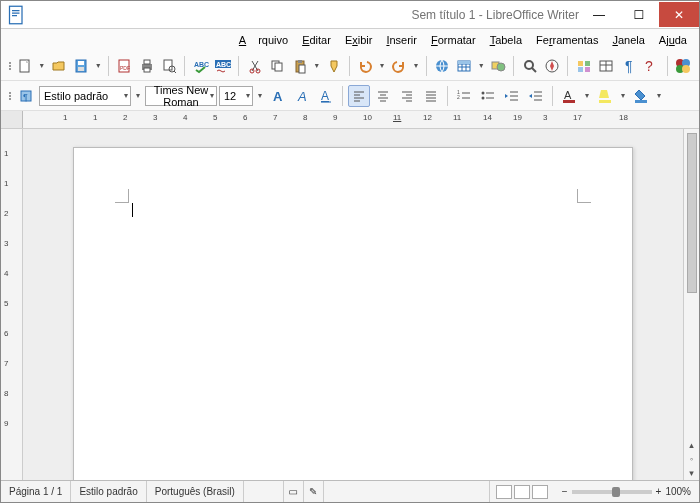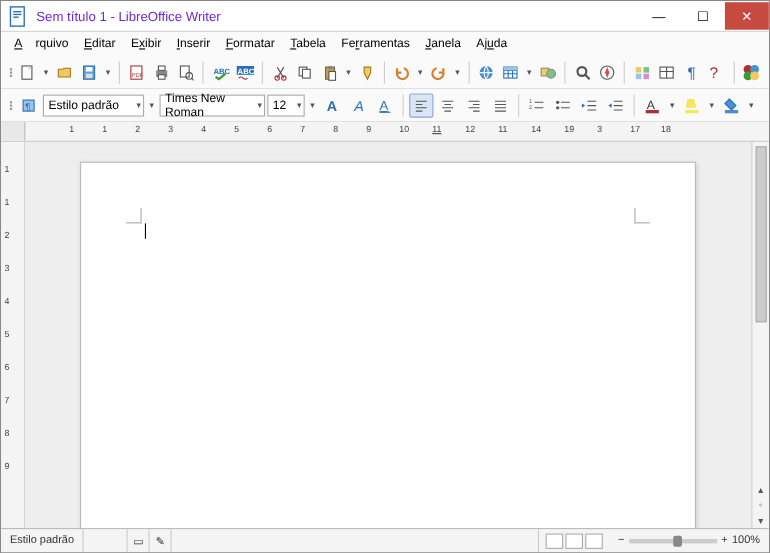--- a/index.html
+++ b/index.html
@@ -1,36 +1,36 @@
 <!DOCTYPE html>
 <html><head>
 <meta charset="utf-8">
 <style>
 * { margin: 0; padding: 0; box-sizing: border-box; }
 body { font-family: "Segoe UI", Tahoma, sans-serif; font-size: 11px; background: #fff; width: 700px; height: 503px; overflow: hidden; border: 1px solid #888; display: flex; flex-direction: column; }
 .titlebar { height: 28px; background: #fff; display: flex; align-items: center; border-bottom: 1px solid #d0d0d0; }
 .titlebar .icon { width: 20px; height: 20px; margin: 0 6px; }
-.titlebar .title { flex: 1; text-align: left; font-size: 12px; color: #6d28d9; }
+.titlebar .title { flex: 1; text-align: right; font-size: 12px; color: #737373; }
 .winbtns { display: flex; }
 .winbtn { width: 40px; height: 25px; display: flex; align-items: center; justify-content: center; font-size: 12px; }
 .winbtn.close { background: #c74a3f; color: #fff; }
-.menubar { height: 22px; display: flex; align-items: center; padding: 0 6px; gap: 2px; background: #fafafa; }
+.menubar { height: 22px; display: flex; align-items: center; padding: 0 6px; gap: 2px; background: #fafafa; justify-content: flex-end; }
 .menubar span { padding: 2px 6px; cursor: default; }
 .menubar span u { text-decoration: underline; }
 .toolbar { height: 30px; display: flex; align-items: center; padding: 2px 6px; gap: 2px; background: #fafafa; border-bottom: 1px solid #e0e0e0; }
 .tbtn { width: 22px; height: 22px; display: flex; align-items: center; justify-content: center; border: 1px solid transparent; border-radius: 2px; }
 .tbtn svg { width: 16px; height: 16px; }
 .tdrop { width: 10px; display: flex; align-items: center; justify-content: center; font-size: 8px; color: #555; }
 .tsep { width: 1px; height: 20px; background: #ccc; margin: 0 3px; }
 .grip { width: 6px; display: flex; flex-direction: column; gap: 1px; align-items: center; justify-content: center; }
 .grip i { width: 2px; height: 2px; background: #999; }
 .combo { height: 20px; border: 1px solid #aaa; background: #fff; display: flex; align-items: center; padding: 0 4px; font-size: 11px; position: relative; }
 .combo .arr { position: absolute; right: 2px; font-size: 8px; color: #555; }
 .combo.style { width: 92px; }
-.combo.font { width: 96px; }
+.combo.font { width: 72px; text-align: center; }
 .combo.size { width: 34px; }
 .fmt-active { background: #d8e6f8; border: 1px solid #8aa8d6; }
 .ruler-h { height: 18px; background: #f4f4f4; border-bottom: 1px solid #ccc; position: relative; font-size: 8px; color: #444; overflow: hidden; display: flex; }
 .ruler-h .corner { width: 22px; background: #e8e8e8; border-right: 1px solid #bbb; }
 .ruler-h .track { flex: 1; position: relative; }
 .ruler-h .tick { position: absolute; top: 2px; }
 .work { flex: 1; display: flex; overflow: hidden; background: #f0f0f0; }
 .ruler-v { width: 22px; background: #f4f4f4; border-right: 1px solid #ccc; position: relative; font-size: 8px; color: #444; }
 .ruler-v .tick { position: absolute; left: 3px; }
 .page-area { flex: 1; overflow: auto; position: relative; background: #eee; }
@@ -408,21 +408,21 @@
       <div class="tick" style="left: 280px;">8</div>
       <div class="tick" style="left: 310px;">9</div>
       <div class="tick" style="left: 340px;">10</div>
       <div class="tick" style="left: 370px; text-decoration: underline;">11</div>
       <div class="tick" style="left: 400px;">12</div>
       <div class="tick" style="left: 430px;">11</div>
       <div class="tick" style="left: 460px;">14</div>
       <div class="tick" style="left: 490px;">19</div>
       <div class="tick" style="left: 520px;">3</div>
       <div class="tick" style="left: 550px;">17</div>
-      <div class="tick" style="left: 578px;">18</div>
+      <div class="tick" style="left: 596px;">18</div>
     </div>
 </div>
 
 <div class="work">
   <div class="ruler-v" id="ruler-v-track">
       <div class="tick" style="top: 20px;">1</div>
       <div class="tick" style="top: 50px;">1</div>
       <div class="tick" style="top: 80px;">2</div>
       <div class="tick" style="top: 110px;">3</div>
       <div class="tick" style="top: 140px;">4</div>
@@ -442,21 +442,23 @@
   <div class="vscroll">
     <div class="thumb"></div>
     <div class="spacer"></div>
     <div class="navbtn">▴</div>
     <div class="navbtn">◦</div>
     <div class="navbtn">▾</div>
   </div>
 </div>
 
 <div class="statusbar">
+  <div class="cell">Página 1 / 1</div>
   <div class="cell">Estilo padrão</div>
+  <div class="cell">Português (Brasil)</div>
   <div class="cell" style="width:40px"></div>
   <div class="cell" style="width:20px; justify-content:center">▭</div>
   <div class="cell" style="width:20px; justify-content:center">✎</div>
   <div class="cell flex"></div>
   <div class="viewbtns">
     <div class="vb"></div>
     <div class="vb"></div>
     <div class="vb"></div>
   </div>
   <div class="zoom">

